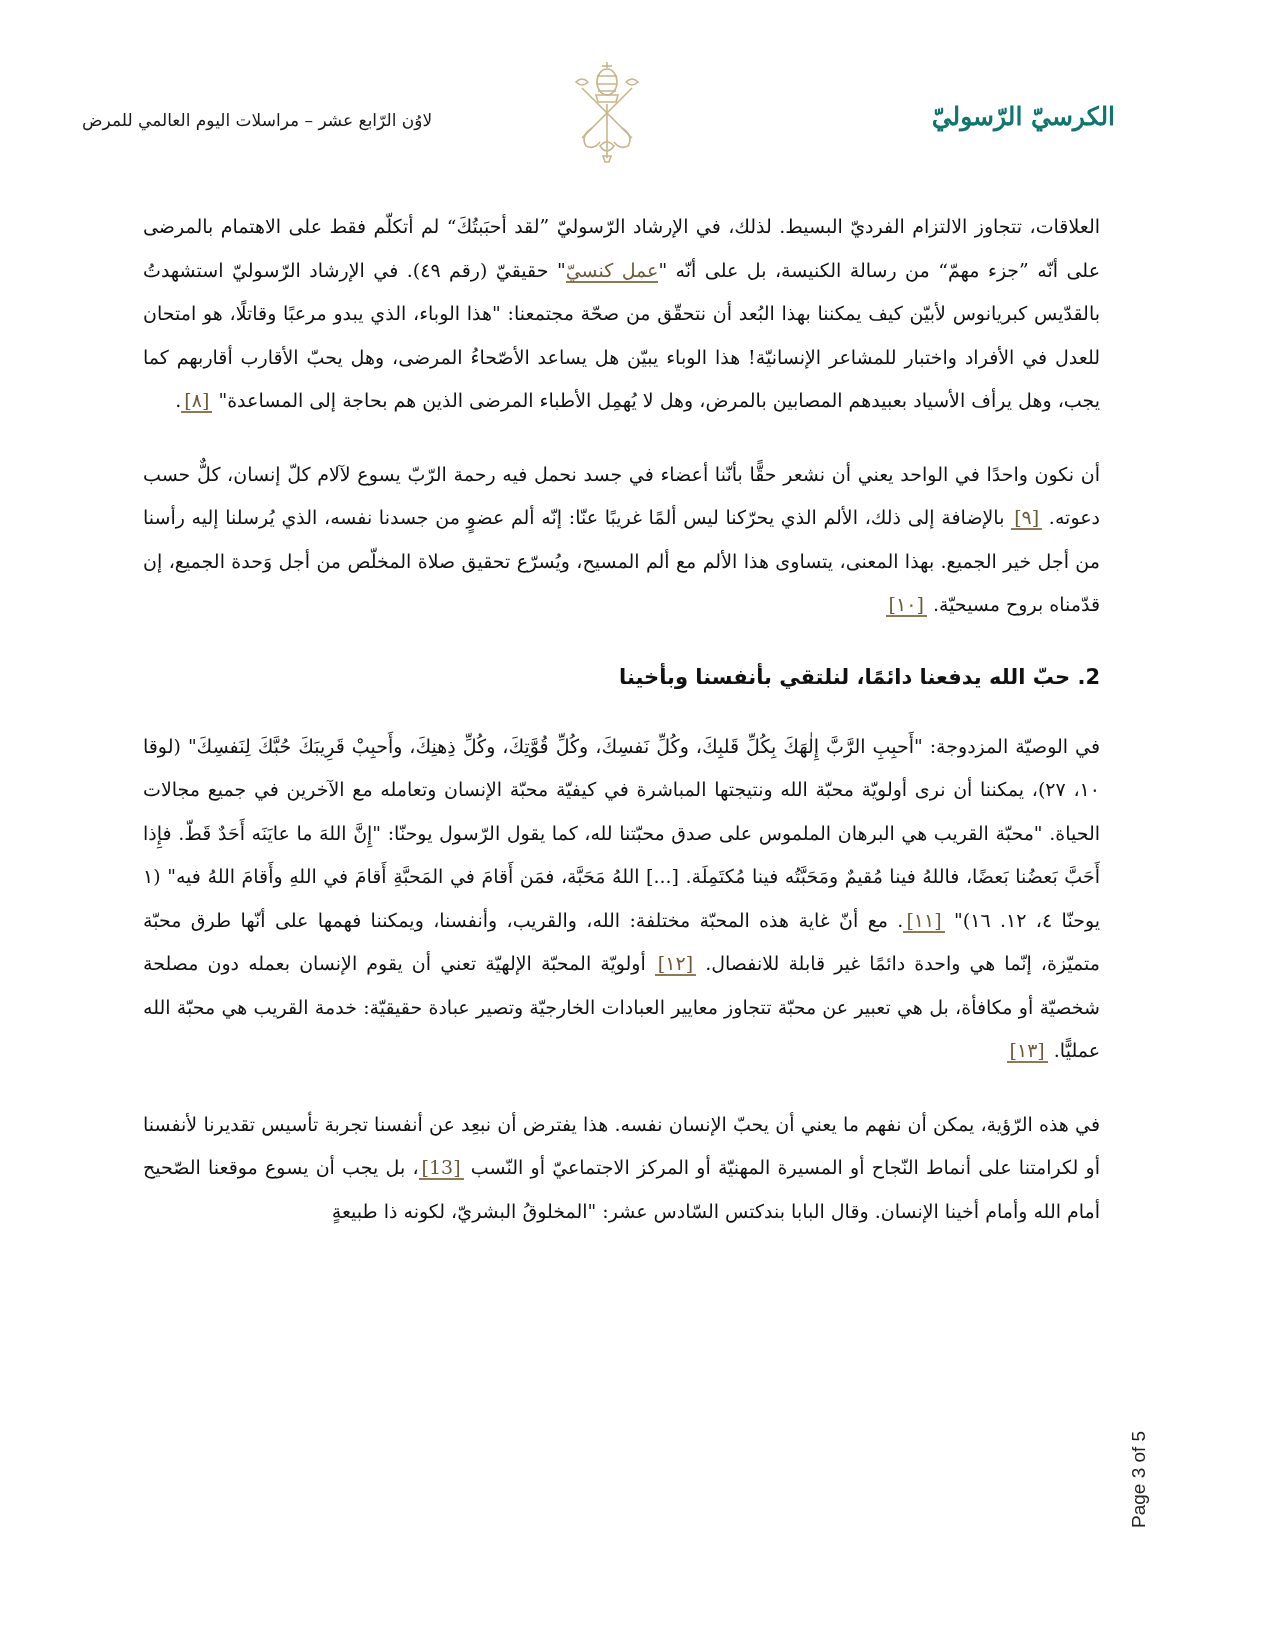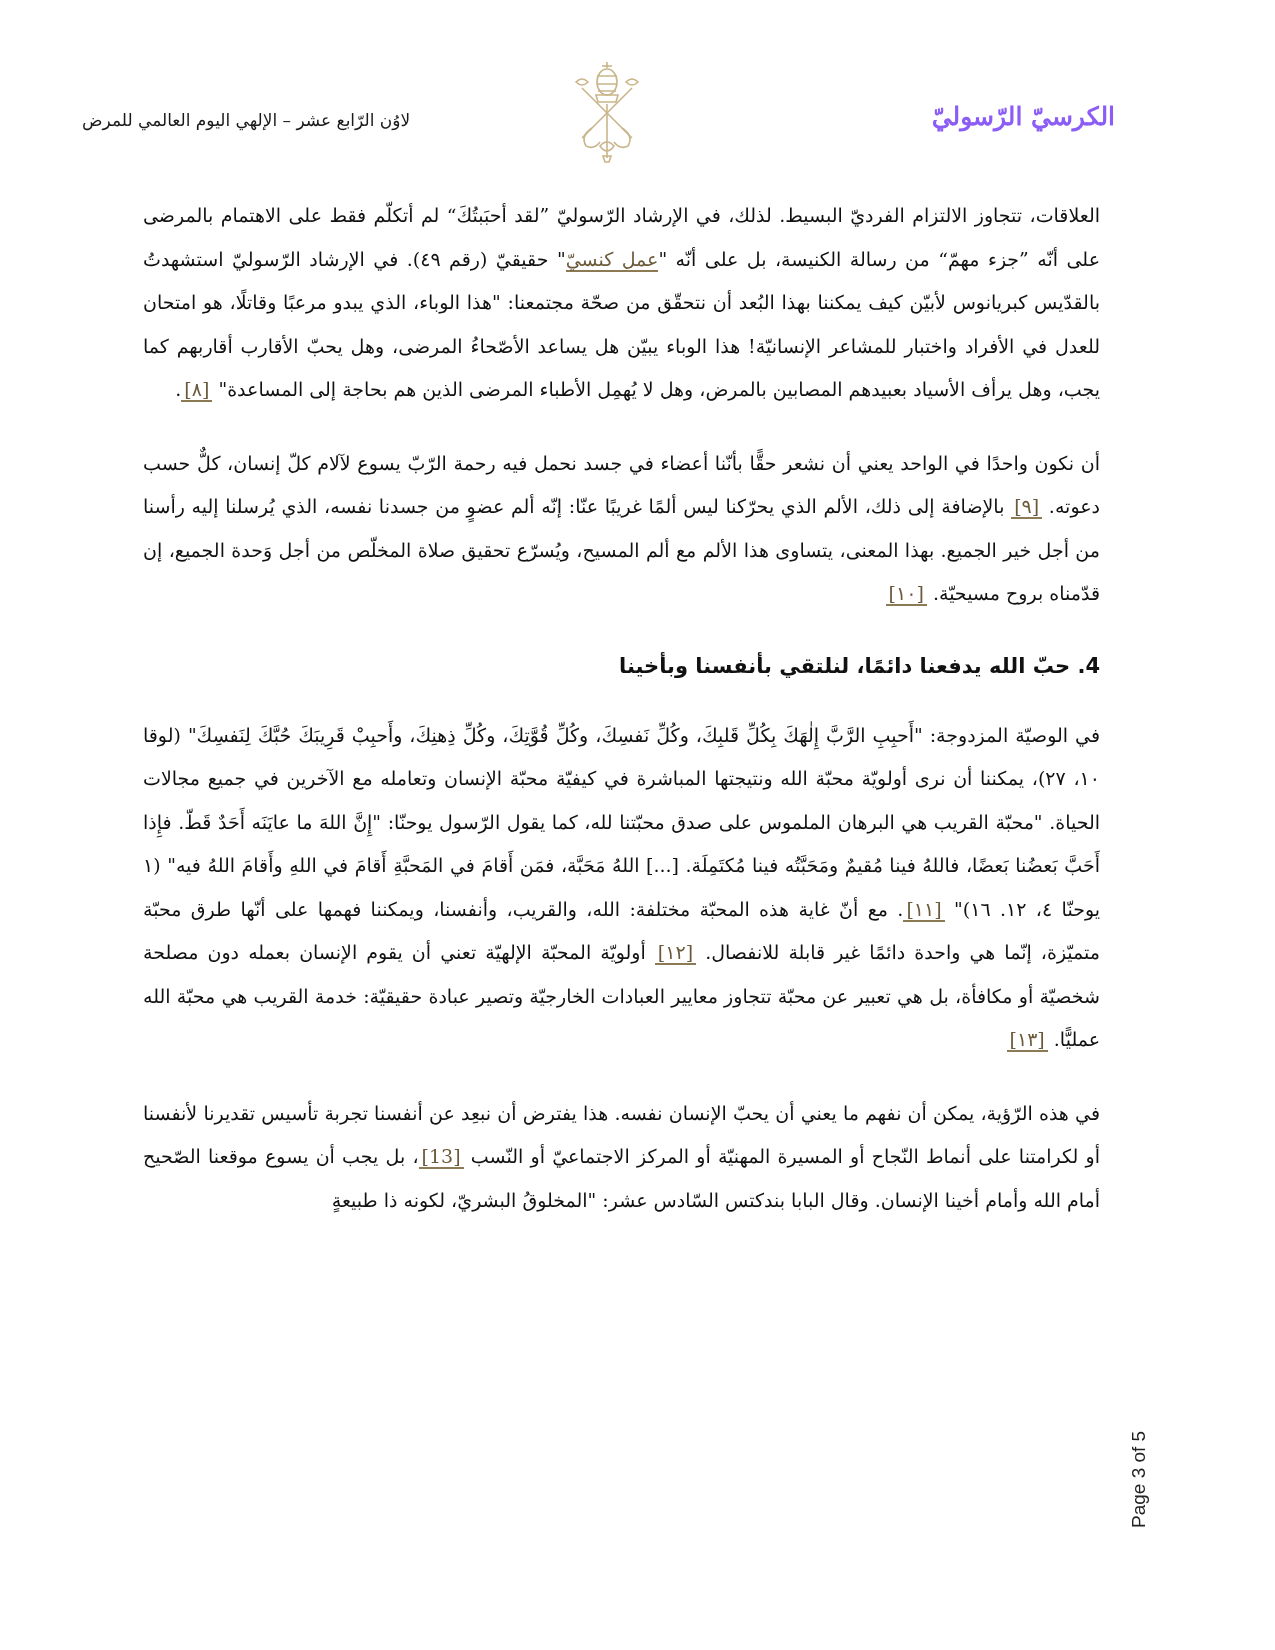--- a/index.html
+++ b/index.html
@@ -1,35 +1,35 @@
 <!DOCTYPE html>
 <html><head>
 <meta charset="utf-8">
 <style>
   html, body { margin: 0; padding: 0; background: #ffffff; }
   body { width: 1275px; height: 1650px; position: relative; overflow: hidden;
          font-family: "DejaVu Serif", "Liberation Serif", serif; color: #111; }
   .header-left { position: absolute; left: 82px; top: 110px; font-size: 17px; direction: rtl;
                  font-family: "DejaVu Serif", serif; color: #1a1a1a; }
   .header-right { position: absolute; right: 160px; top: 102px; font-size: 25px; font-weight: bold;
-                  direction: rtl; font-family: "DejaVu Serif", serif; color: #8b5cf6; }
+                  direction: rtl; font-family: "DejaVu Serif", serif; color: #0f766e; }
   .emblem { position: absolute; left: 562px; top: 58px; width: 90px; height: 108px; }
-  .content { position: absolute; left: 143px; top: 194px; width: 957px; direction: rtl; text-align: justify;
+  .content { position: absolute; left: 143px; top: 205px; width: 957px; direction: rtl; text-align: justify;
              font-size: 19px; line-height: 43.5px; }
   .content p { margin: 0 0 30px 0; text-align-last: right; }
   .fn { color: #6b5a3a; border-bottom: 2px solid #8c7a55; padding: 0 3px; }
   .link { color: #6b5a3a; border-bottom: 2px solid #8c7a55; }
   h3 { margin: 0 0 28px 0; font-size: 21px; font-weight: bold; font-family: "DejaVu Sans", sans-serif; line-height: 40px; }
   .page-num { position: absolute; left: 1128px; top: 1528px; transform: rotate(-90deg); transform-origin: left top;
               font-family: "Liberation Sans", sans-serif; font-size: 19px; color: #222; white-space: nowrap; }
 </style>
 </head>
 <body>
 
-<div class="header-left">لاوُن الرّابع عشر – الإلهي اليوم العالمي للمرض</div>
+<div class="header-left">لاوُن الرّابع عشر – مراسلات اليوم العالمي للمرض</div>
 
 <svg class="emblem" viewBox="0 0 90 108">
   <g fill="none" stroke="#c9b58a" stroke-width="1.6">
     <path d="M45 4 L45 10"></path>
     <path d="M40 8 L50 8"></path>
     <ellipse cx="45" cy="24" rx="10" ry="13"></ellipse>
     <path d="M35 18 L55 18 M35 26 L55 26 M36 33 L54 33"></path>
     <path d="M34 37 L56 37 L54 44 L36 44 Z"></path>
     <path d="M20 30 L70 80 M70 30 L20 80"></path>
     <path d="M14 24 q6 -6 12 0 q-6 6 -12 0 z"></path>
@@ -42,20 +42,20 @@
   </g>
 </svg>
 
 <div class="header-right">الكرسيّ الرّسوليّ</div>
 
 <div class="content">
   <p><span>العلاقات، تتجاوز الالتزام الفرديّ البسيط. لذلك، في الإرشاد الرّسوليّ ”لقد أحبَبتُكَ“ لم أتكلّم فقط على الاهتمام بالمرضى على أنّه ”جزء مهمّ“ من رسالة الكنيسة، بل على أنّه "</span><span class="link">عمل كنسيّ</span><span>" حقيقيّ (رقم ٤٩). في الإرشاد الرّسوليّ استشهدتُ بالقدّيس كبريانوس لأبيّن كيف يمكننا بهذا البُعد أن نتحقّق من صحّة مجتمعنا: "هذا الوباء، الذي يبدو مرعبًا وقاتلًا، هو امتحان للعدل في الأفراد واختبار للمشاعر الإنسانيّة! هذا الوباء يبيّن هل يساعد الأصّحاءُ المرضى، وهل يحبّ الأقارب أقاربهم كما يجب، وهل يرأف الأسياد بعبيدهم المصابين بالمرض، وهل لا يُهمِل الأطباء المرضى الذين هم بحاجة إلى المساعدة" </span><span class="fn">[٨]</span><span>.</span></p>
 
   <p><span>أن نكون واحدًا في الواحد يعني أن نشعر حقًّا بأنّنا أعضاء في جسد نحمل فيه رحمة الرّبّ يسوع لآلام كلّ إنسان، كلٌّ حسب دعوته. </span><span class="fn">[٩]</span><span> بالإضافة إلى ذلك، الألم الذي يحرّكنا ليس ألمًا غريبًا عنّا: إنّه ألم عضوٍ من جسدنا نفسه، الذي يُرسلنا إليه رأسنا من أجل خير الجميع. بهذا المعنى، يتساوى هذا الألم مع ألم المسيح، ويُسرّع تحقيق صلاة المخلّص من أجل وَحدة الجميع، إن قدّمناه بروح مسيحيّة. </span><span class="fn">[١٠]</span></p>
 
-  <h3>4. حبّ الله يدفعنا دائمًا، لنلتقي بأنفسنا وبأخينا</h3>
+  <h3>2. حبّ الله يدفعنا دائمًا، لنلتقي بأنفسنا وبأخينا</h3>
 
   <p><span>في الوصيّة المزدوجة: "أَحبِبِ الرَّبَّ إِلٰهَكَ بِكُلِّ قَلبِكَ، وكُلِّ نَفسِكَ، وكُلِّ قُوَّتِكَ، وكُلِّ ذِهنِكَ، وأَحبِبْ قَرِيبَكَ حُبَّكَ لِنَفسِكَ" (لوقا ١٠، ٢٧)، يمكننا أن نرى أولويّة محبّة الله ونتيجتها المباشرة في كيفيّة محبّة الإنسان وتعامله مع الآخرين في جميع مجالات الحياة. "محبّة القريب هي البرهان الملموس على صدق محبّتنا لله، كما يقول الرّسول يوحنّا: "إِنَّ اللهَ ما عايَنَه أَحَدٌ قَطّ. فإِذا أَحَبَّ بَعضُنا بَعضًا، فاللهُ فينا مُقيمٌ ومَحَبَّتُه فينا مُكتَمِلَة. [...] اللهُ مَحَبَّة، فمَن أَقامَ في المَحبَّةِ أَقامَ في اللهِ وأَقامَ اللهُ فيه" (١ يوحنّا ٤، ١٢. ١٦)" </span><span class="fn">[١١]</span><span>. مع أنّ غاية هذه المحبّة مختلفة: الله، والقريب، وأنفسنا، ويمكننا فهمها على أنّها طرق محبّة متميّزة، إنّما هي واحدة دائمًا غير قابلة للانفصال. </span><span class="fn">[١٢]</span><span> أولويّة المحبّة الإلهيّة تعني أن يقوم الإنسان بعمله دون مصلحة شخصيّة أو مكافأة، بل هي تعبير عن محبّة تتجاوز معايير العبادات الخارجيّة وتصير عبادة حقيقيّة: خدمة القريب هي محبّة الله عمليًّا. </span><span class="fn">[١٣]</span></p>
 
   <p><span>في هذه الرّؤية، يمكن أن نفهم ما يعني أن يحبّ الإنسان نفسه. هذا يفترض أن نبعِد عن أنفسنا تجربة تأسيس تقديرنا لأنفسنا أو لكرامتنا على أنماط النّجاح أو المسيرة المهنيّة أو المركز الاجتماعيّ أو النّسب </span><span class="fn">[13]</span><span>، بل يجب أن يسوع موقعنا الصّحيح أمام الله وأمام أخينا الإنسان. وقال البابا بندكتس السّادس عشر: "المخلوقُ البشريّ، لكونه ذا طبيعةٍ</span></p>
 </div>
 
 <div class="page-num">Page 3 of 5</div>
 
 </body></html>

